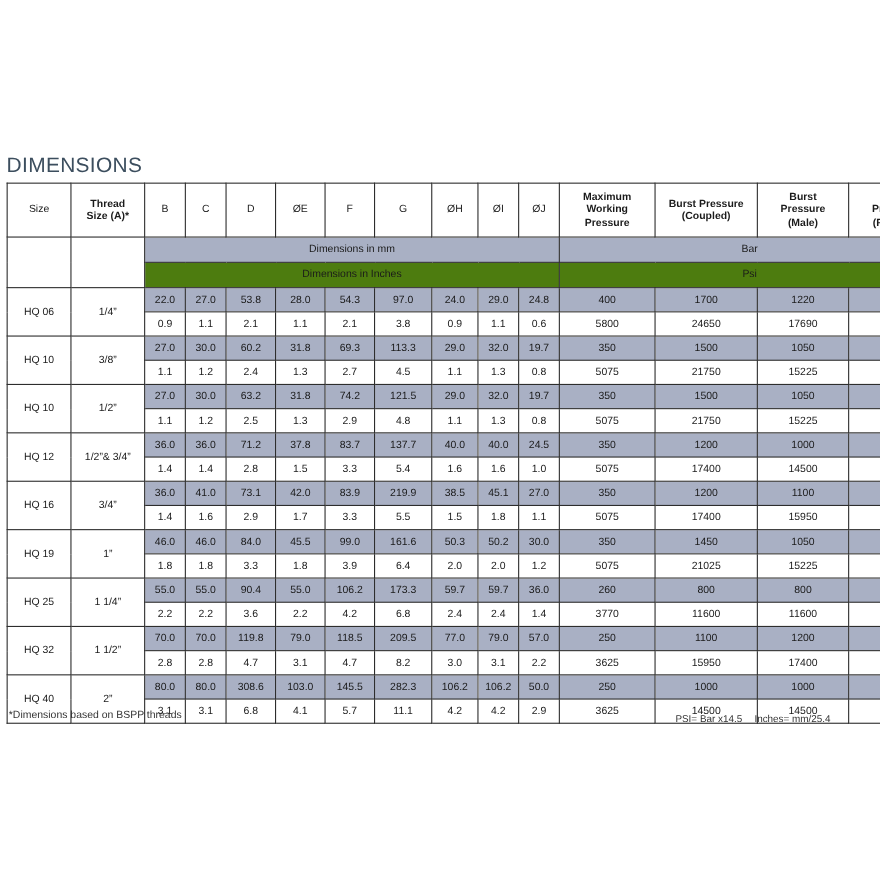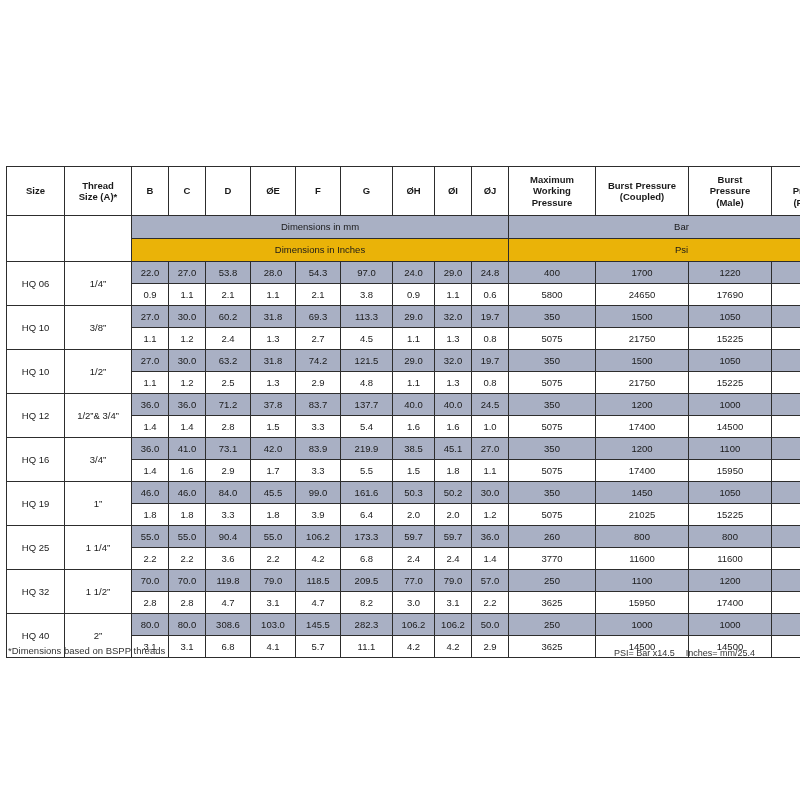--- a/index.html
+++ b/index.html
@@ -48,41 +48,41 @@
     border: 1px solid #2d2d2d;
     padding: 0;
     text-align: center;
     vertical-align: middle;
     font-size: 9.5px;
     color: #1a1a1a;
     line-height: 11.5px;
     overflow: hidden;
   }
   th.hdr {
-    font-weight: bold;
+    font-weight: normal;
     font-size: 9.5px;
     height: 48px;
     background: #ffffff;
     padding: 1px 1px;
   }
   th.hdr-multi {
     font-weight: bold;
     font-size: 9.2px;
     line-height: 11px;
   }
   td.unitband {
     height: 22px;
     font-size: 9.5px;
     font-weight: 400;
   }
   td.shade {
     background: #a9b0c4;
   }
   td.plain {
-    background: #eab308;
+    background: #4d7c0f;
   }
   td.blank {
     background: #ffffff;
   }
   td.sizecell, td.threadcell {
     background: #ffffff;
     font-weight: normal;
     font-size: 10px;
   }
   td.datamm {
@@ -111,20 +111,21 @@
     color: #333333;
     white-space: nowrap;
   }
   .fr-gap { display: inline-block; width: 11px; }
 </style>
 </head>
 <body>
 
 <div id="page">
 
+  <div id="title">DIMENSIONS</div>
 
   <div id="table-wrap">
     <table class="dims">
       <colgroup>
         <col style="width:58px">
         <col style="width:67px">
         <col style="width:37px">
         <col style="width:37px">
         <col style="width:45px">
         <col style="width:45px">

